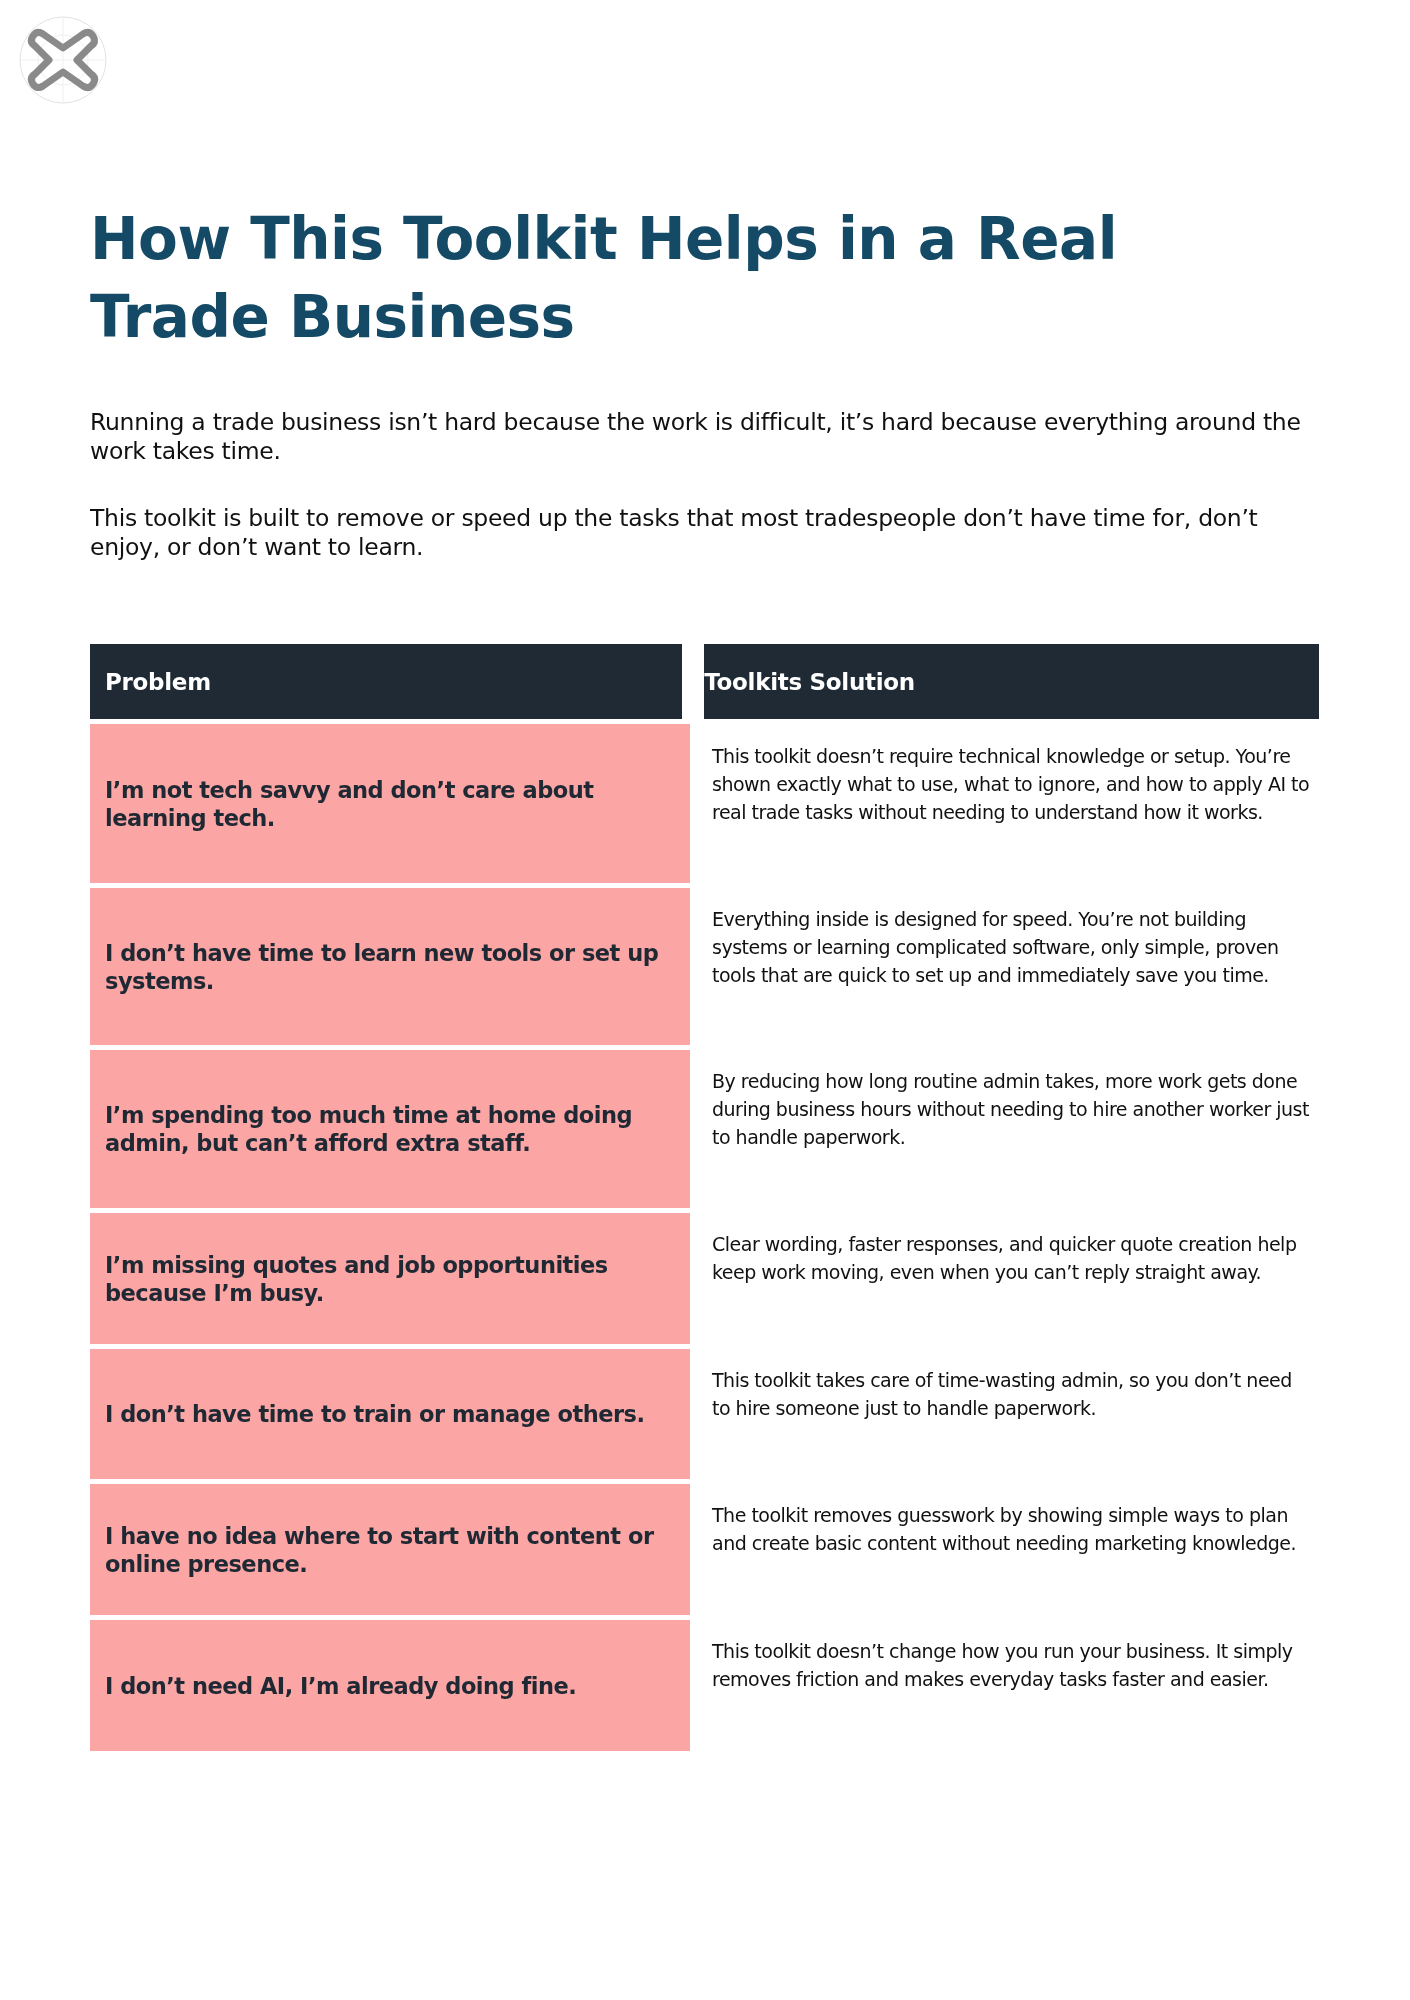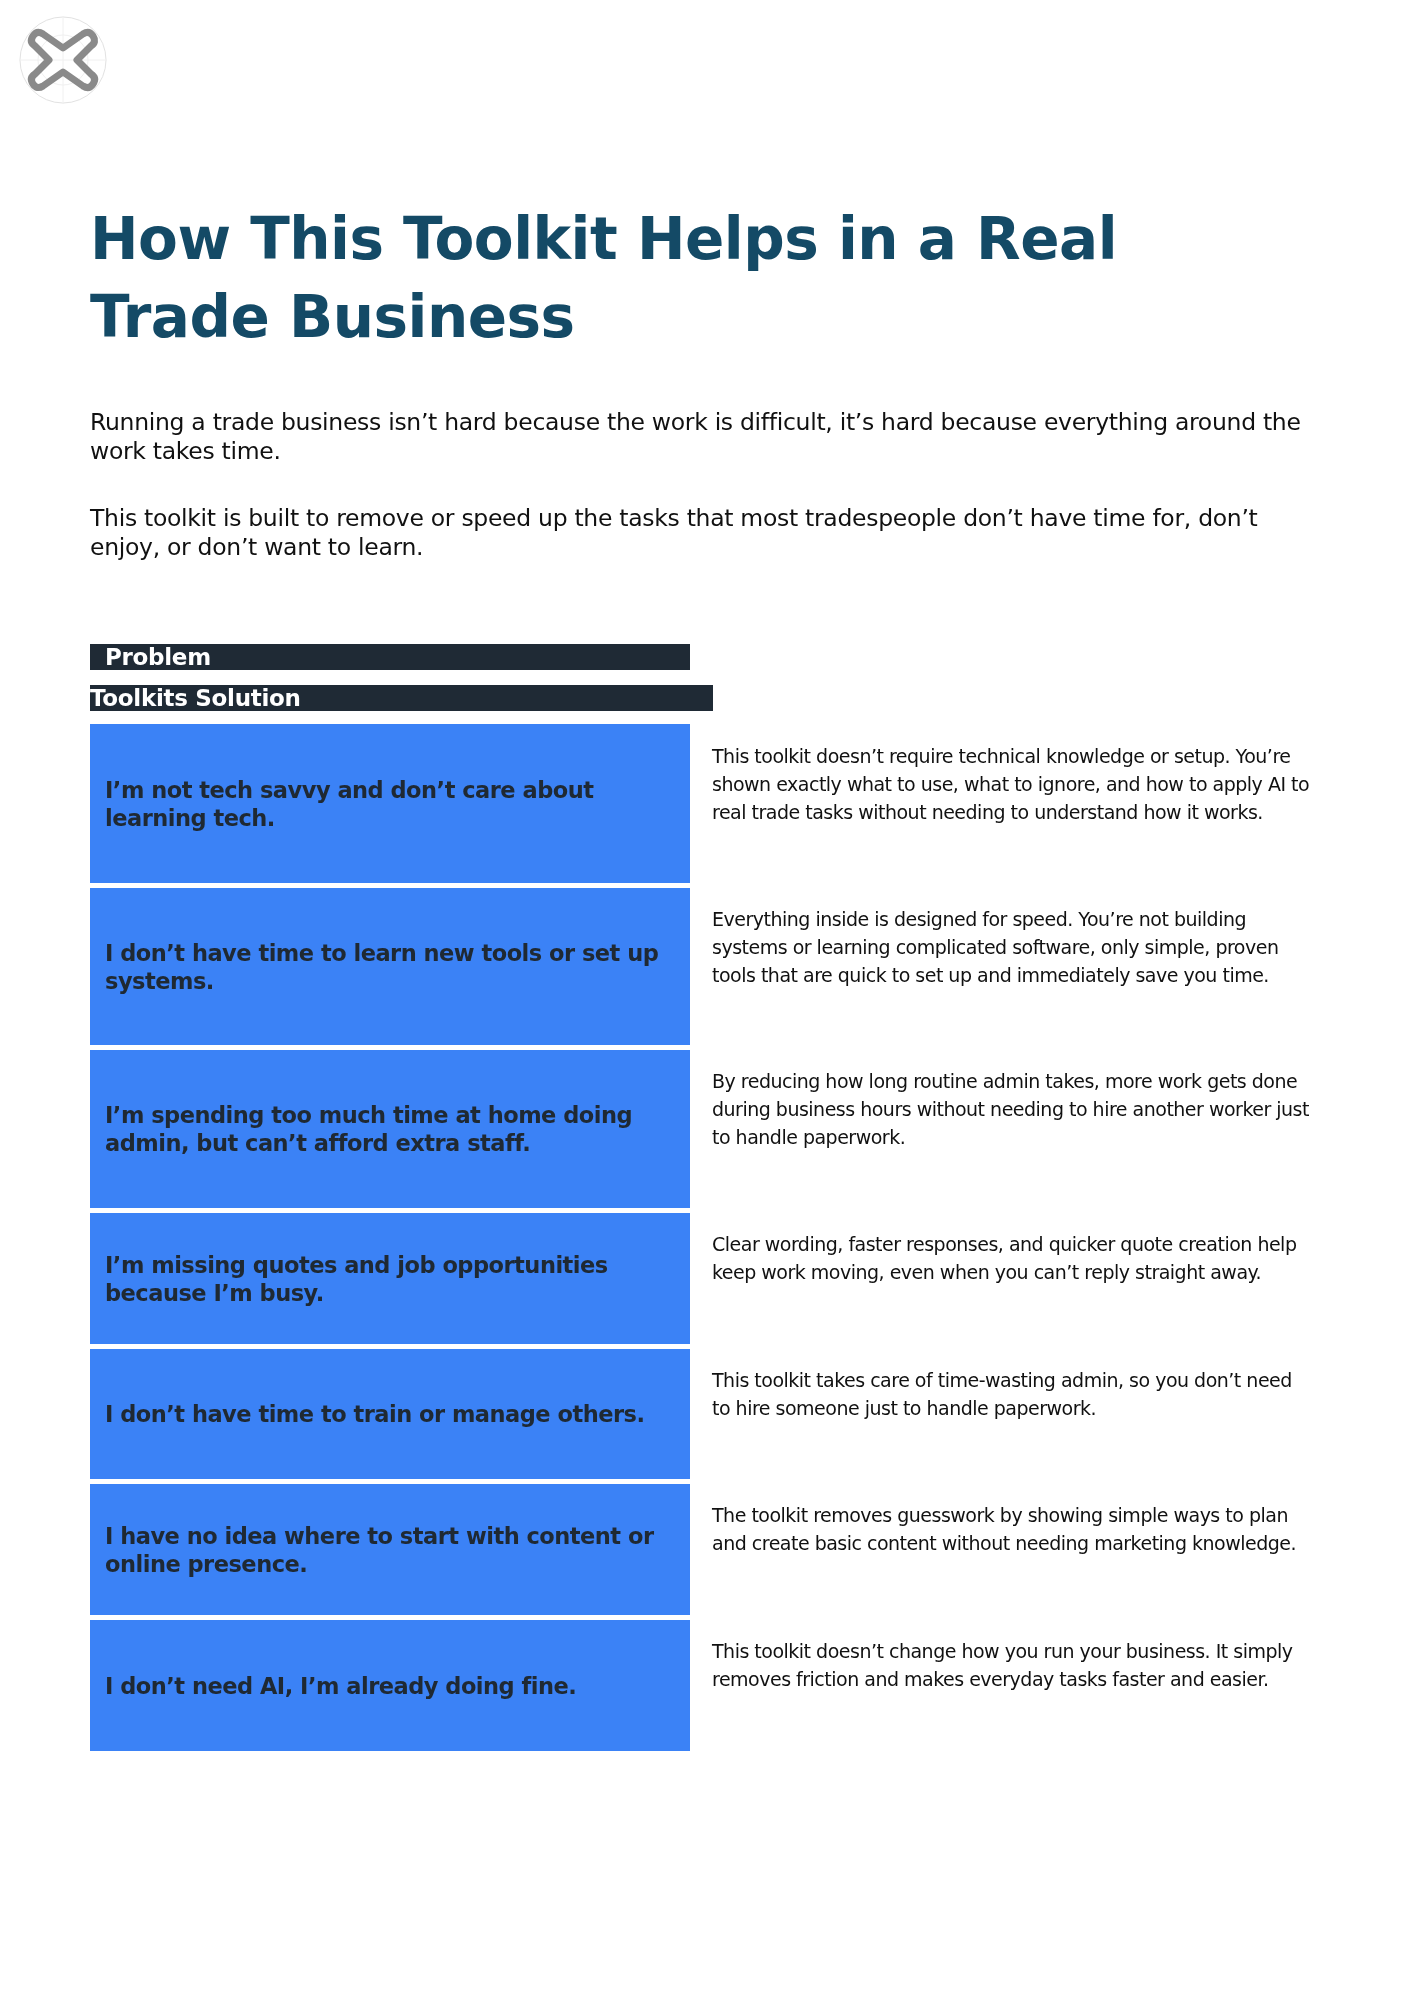--- a/index.html
+++ b/index.html
@@ -19,34 +19,34 @@
   .intro {
     position: absolute; left: 90px; width: 1240px; margin: 0;
     color: #111111; font-size: 23.5px; line-height: 29px;
     font-family: "DejaVu Sans", "Liberation Sans", sans-serif;
     letter-spacing: -0.3px;
   }
   .intro.p1 { top: 408px; }
   .intro.p2 { top: 504px; }
 
   .table { position: absolute; left: 90px; top: 644px; width: 1229px; }
-  .thead { display: flex; gap: 15px; height: 75px; flex-direction: column; }
+  .thead { display: flex; gap: 22px; height: 75px; }
   .th {
     background: #1f2a35; color: #ffffff; font-weight: 700;
     font-size: 23px; display: flex; align-items: center; padding-left: 15px;
     box-sizing: border-box;
     font-family: "DejaVu Sans", "Liberation Sans", sans-serif;
     letter-spacing: -0.3px;
   }
   .th.left { width: 600px; }
   .th.right { width: 623px; padding-left: 0; }
 
   .row { display: flex; gap: 6px; margin-top: 5px; }
   .cell-problem {
-    width: 600px; background: #3b82f6; box-sizing: border-box;
+    width: 600px; background: #fca5a5; box-sizing: border-box;
     padding: 0 30px 0 15px; display: flex; align-items: center;
     color: #1f2933; font-weight: 700; font-size: 22.5px; line-height: 28px;
     font-family: "DejaVu Sans", "Liberation Sans", sans-serif;
     letter-spacing: -0.5px;
   }
   .cell-solution {
     width: 623px; box-sizing: border-box; padding: 0 4px 0 16px;
     display: flex; align-items: flex-start; padding-top: 20px;
     color: #111111; font-size: 19px; line-height: 28px;
     font-family: "DejaVu Sans", "Liberation Sans", sans-serif;

